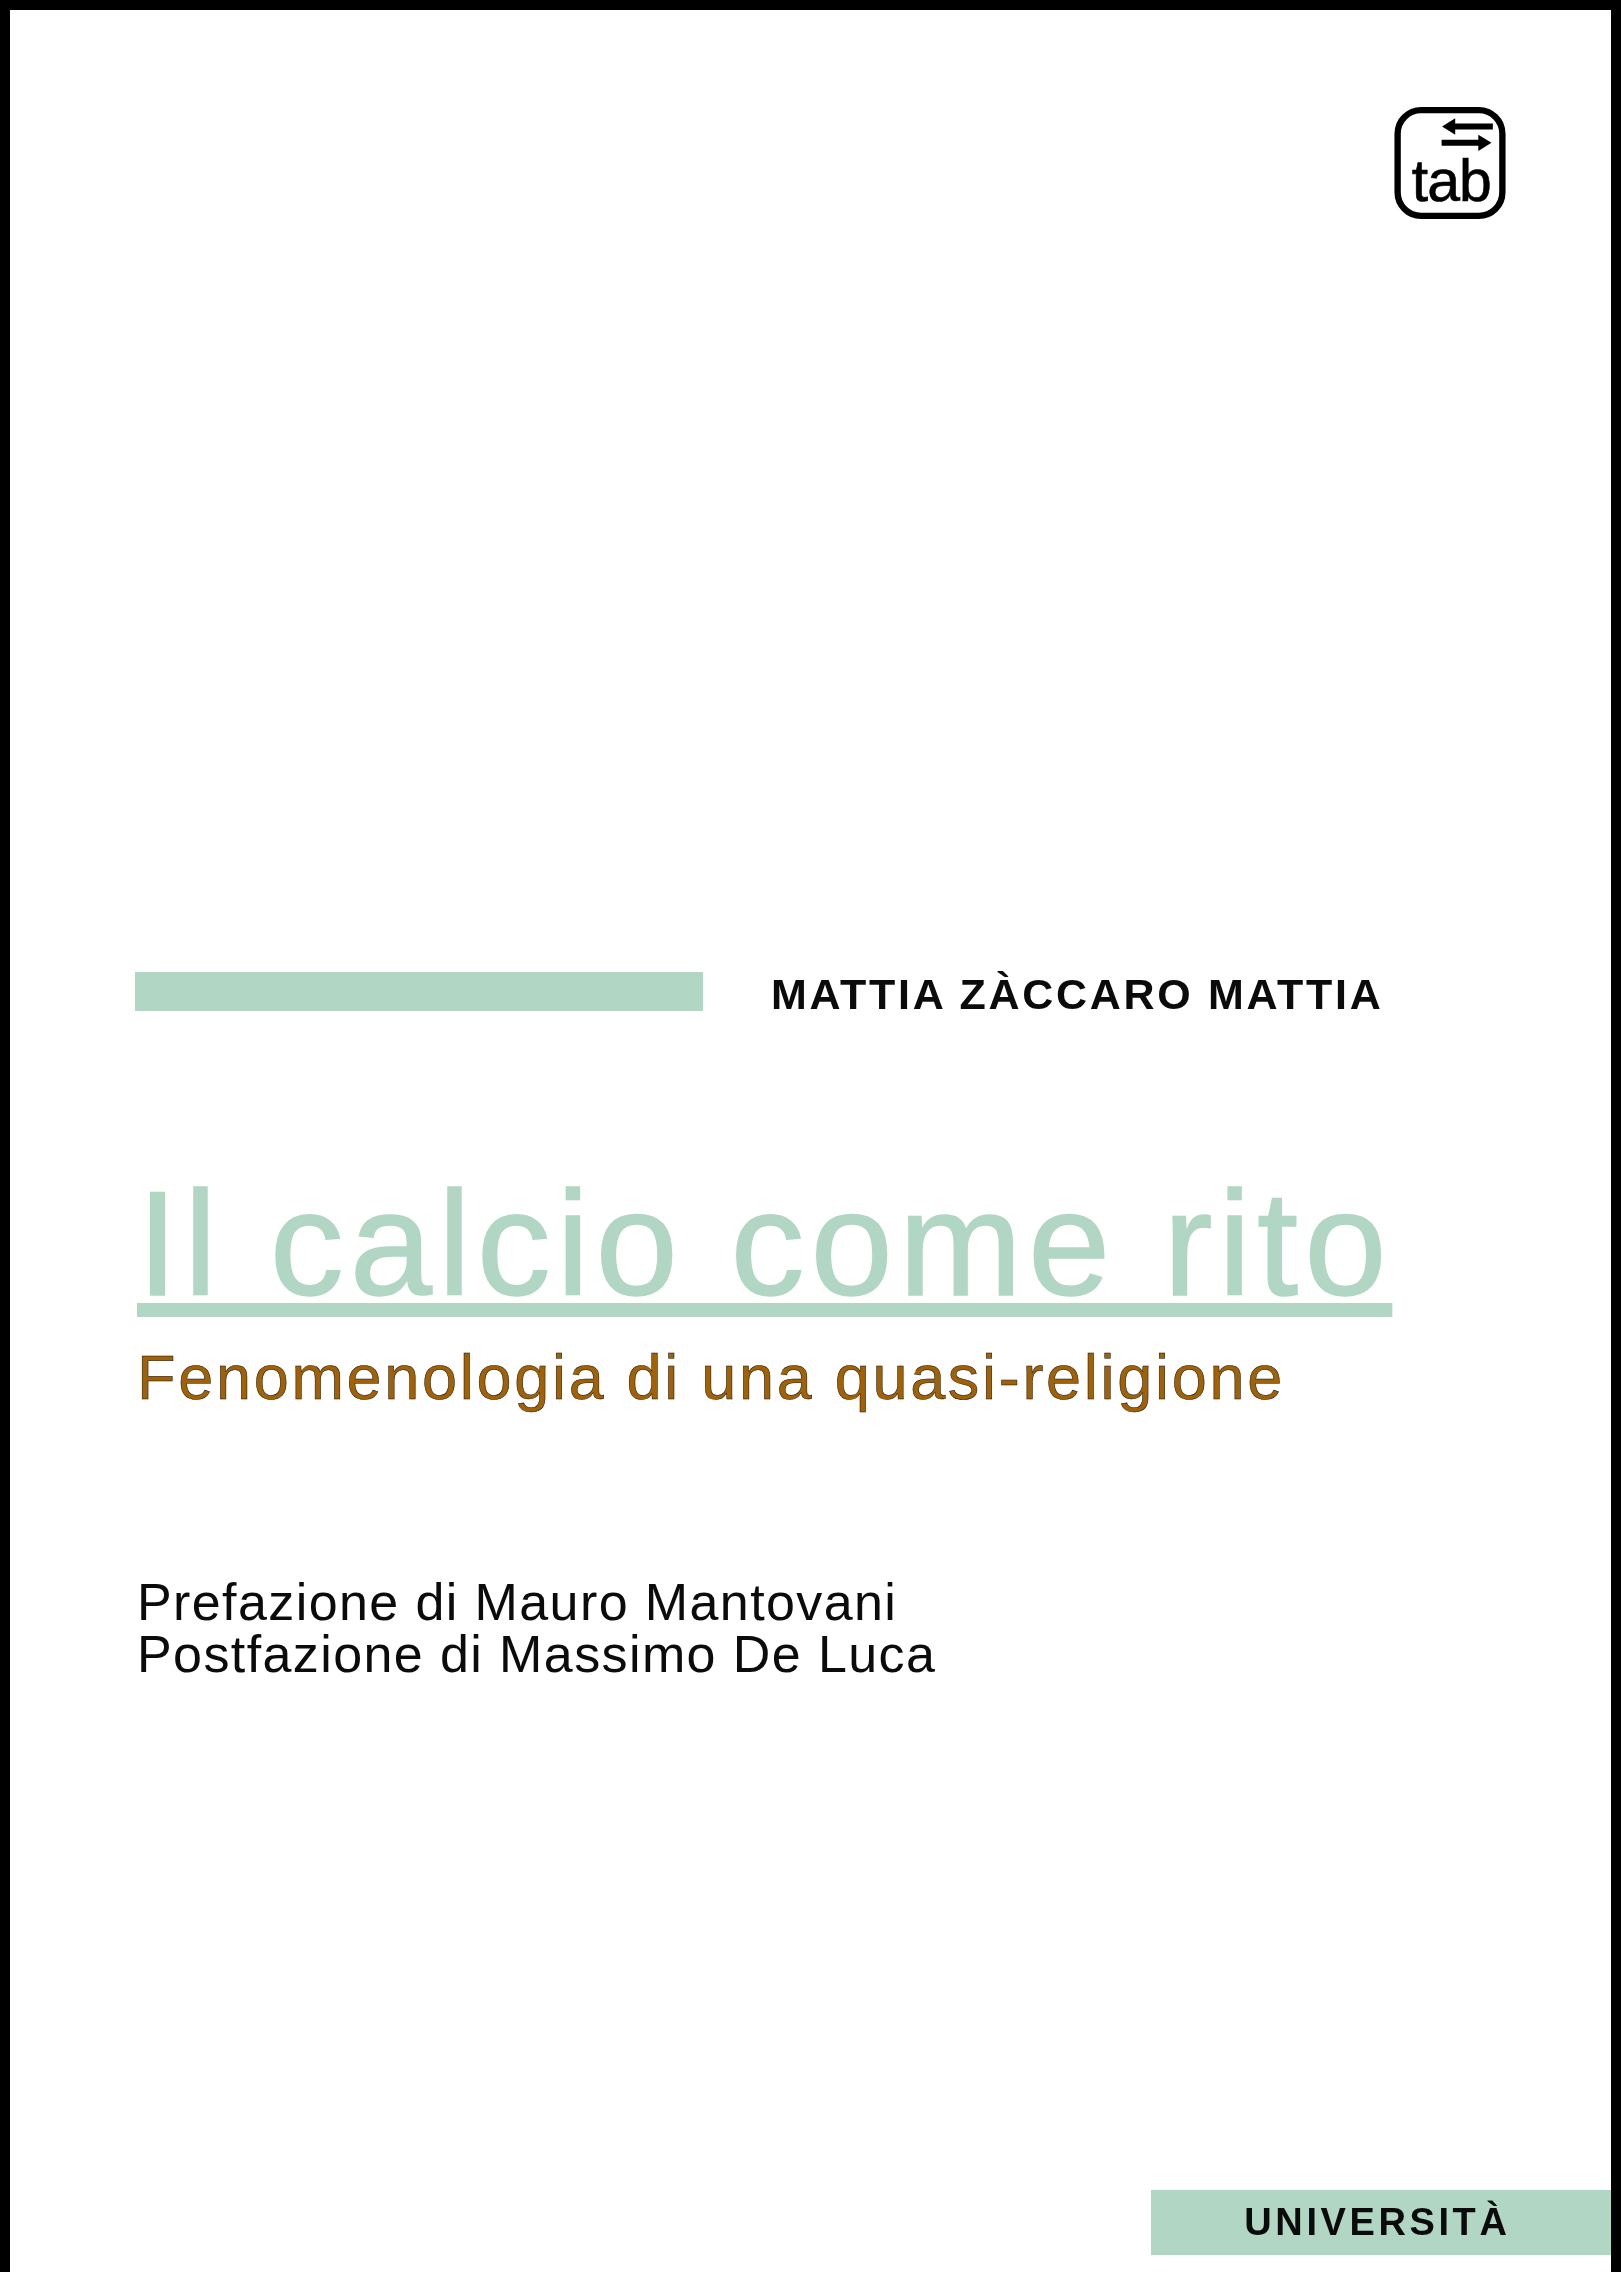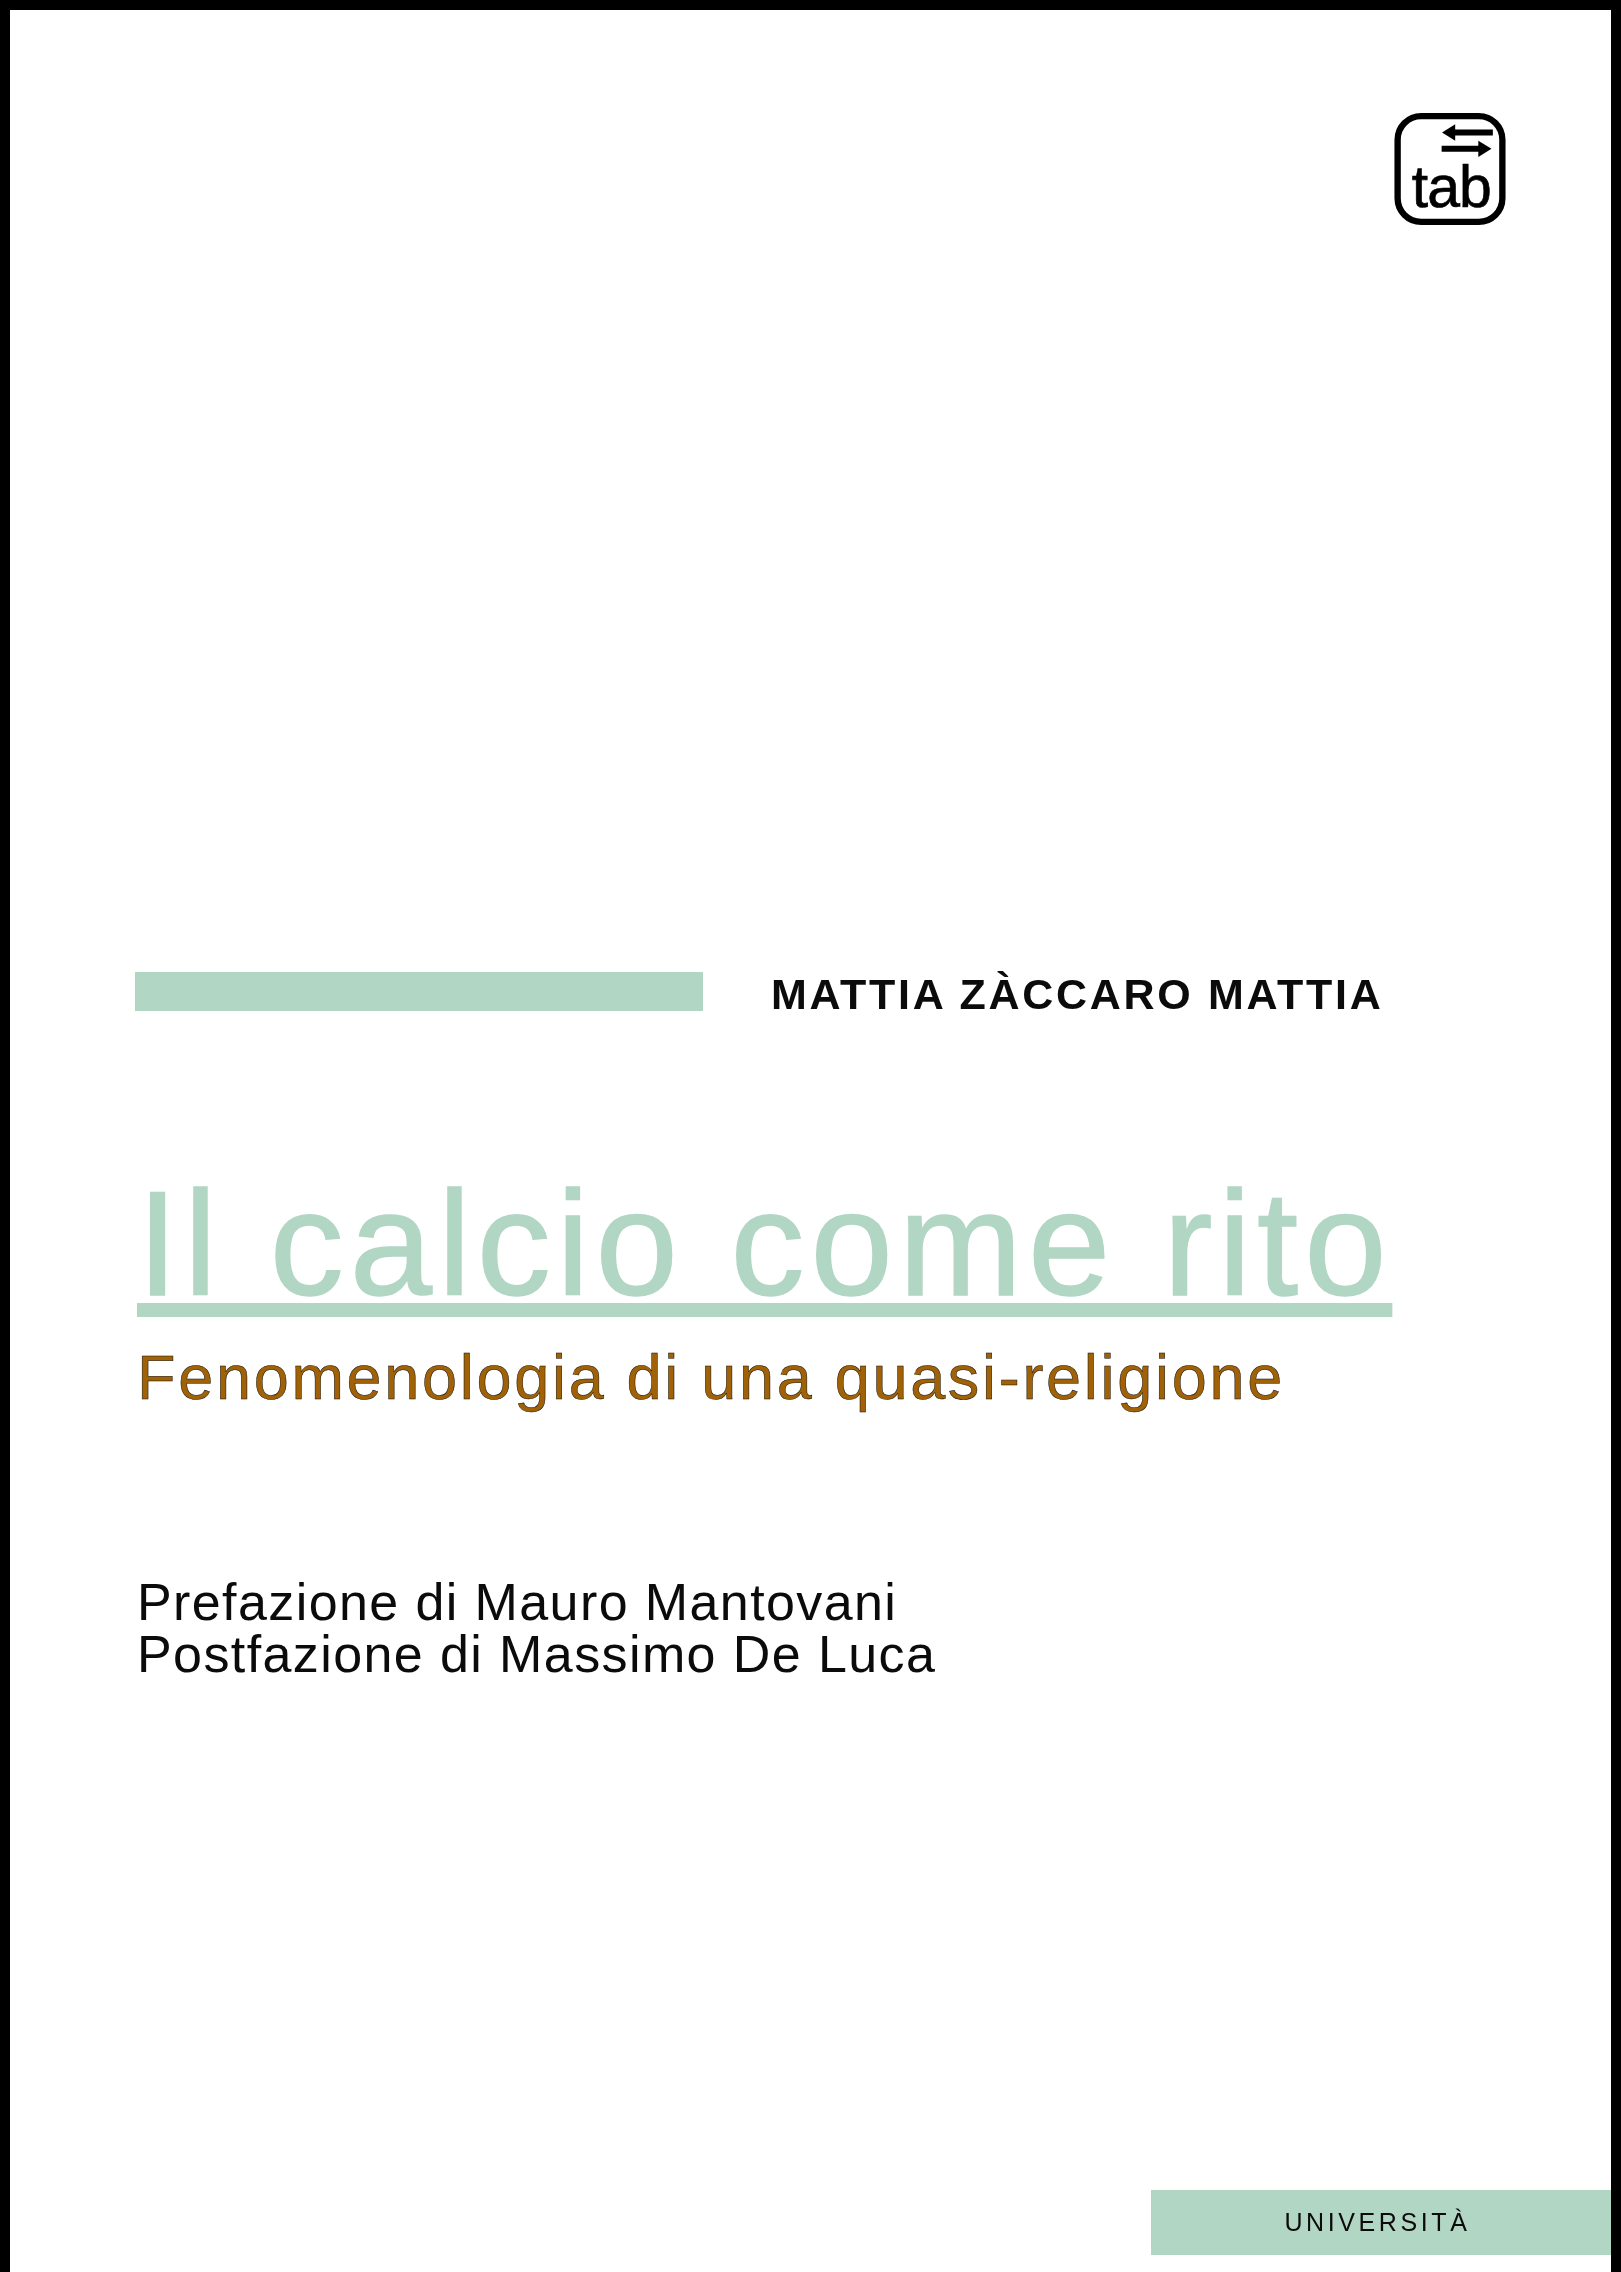--- a/index.html
+++ b/index.html
@@ -18,21 +18,21 @@
     border: 10px solid #000000;
     box-sizing: border-box;
     pointer-events: none;
     z-index: 50;
   }
 
   
   .logo {
     position: absolute;
     left: 1392px;
-    top: 113px;
+    top: 107px;
     width: 116px;
     height: 112px;
     text-decoration: underline;
   }
   .logo svg { display: block; width: 100%; height: 100%; }
   .logo text {
     font-family: "Liberation Sans", "DejaVu Sans", sans-serif;
     font-size: 130px;
     letter-spacing: -2px;
     fill: #000000;
@@ -103,22 +103,22 @@
     top: 2190px;
     width: 460px;
     height: 65px;
     background: #b2d6c4;
     display: flex;
     align-items: center;
     justify-content: center;
     z-index: 10;
   }
   .series-label {
-    font-size: 25px;
-    font-weight: 400;
+    font-size: 38px;
+    font-weight: 700;
     letter-spacing: 3.6px;
     color: #0b0b0b;
     white-space: nowrap;
     transform: translateX(-3.6px);
   }
 </style>
 </head>
 <body>
 
 <div class="page">

